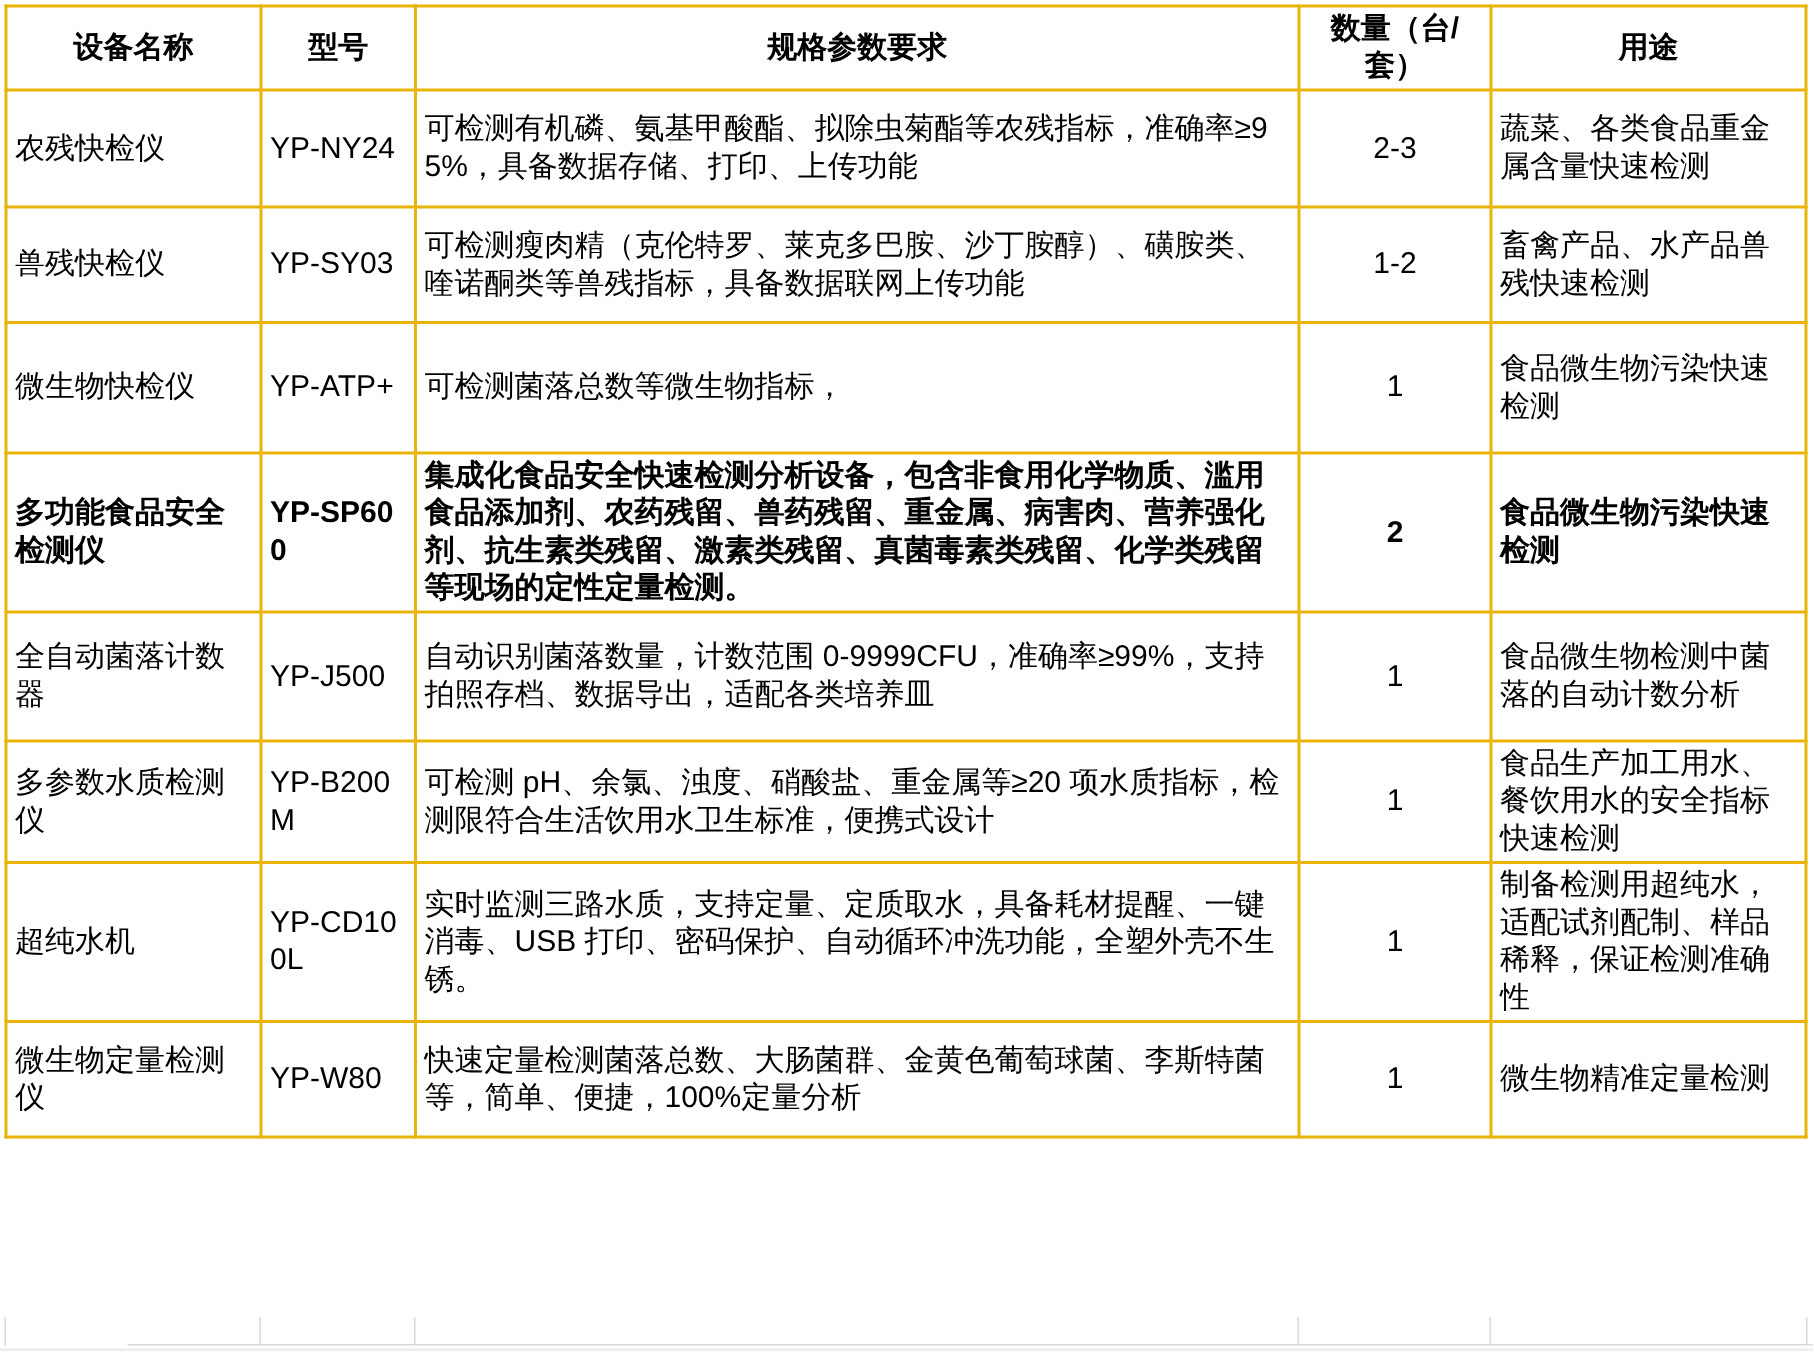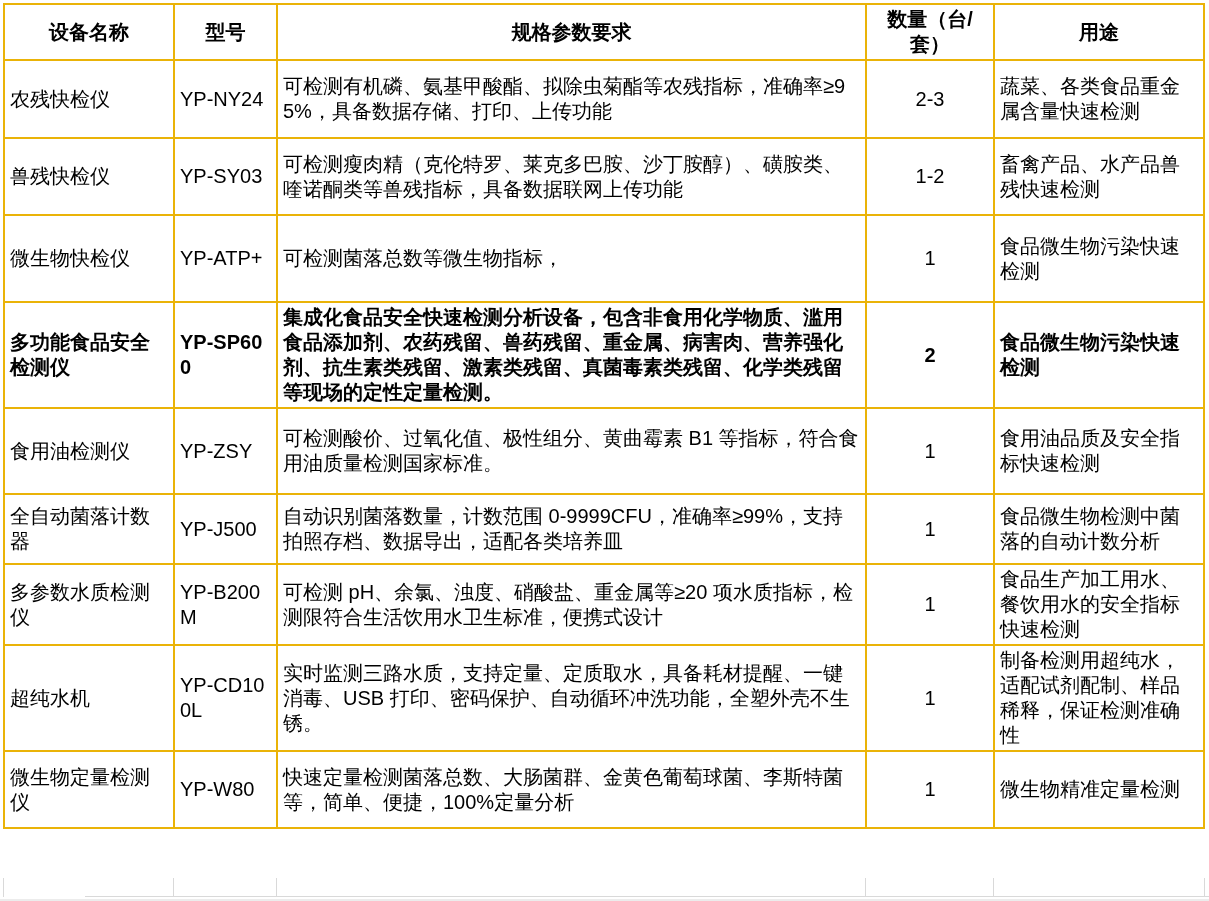--- a/index.html
+++ b/index.html
@@ -101,27 +101,20 @@
           <td>食品微生物污染快速检测</td>
         </tr>
         <tr>
           <td>多功能食品安全检测仪</td>
           <td>YP-SP600</td>
           <td>集成化食品安全快速检测分析设备，包含非食用化学物质、滥用食品添加剂、农药残留、兽药残留、重金属、病害肉、营养强化剂、抗生素类残留、激素类残留、真菌毒素类残留、化学类残留等现场的定性定量检测。</td>
           <td class="center">2</td>
           <td>食品微生物污染快速检测</td>
         </tr>
         <tr>
-          <td>食用油检测仪</td>
-          <td>YP-ZSY</td>
-          <td>可检测酸价、过氧化值、极性组分、黄曲霉素 B1 等指标，符合食用油质量检测国家标准。</td>
-          <td class="center">1</td>
-          <td>食用油品质及安全指标快速检测</td>
-        </tr>
-        <tr>
           <td>全自动菌落计数器</td>
           <td>YP-J500</td>
           <td>自动识别菌落数量，计数范围 0-9999CFU，准确率≥99%，支持拍照存档、数据导出，适配各类培养皿</td>
           <td class="center">1</td>
           <td>食品微生物检测中菌落的自动计数分析</td>
         </tr>
         <tr>
           <td>多参数水质检测仪</td>
           <td>YP-B200M</td>
           <td>可检测 pH、余氯、浊度、硝酸盐、重金属等≥20 项水质指标，检测限符合生活饮用水卫生标准，便携式设计</td>

